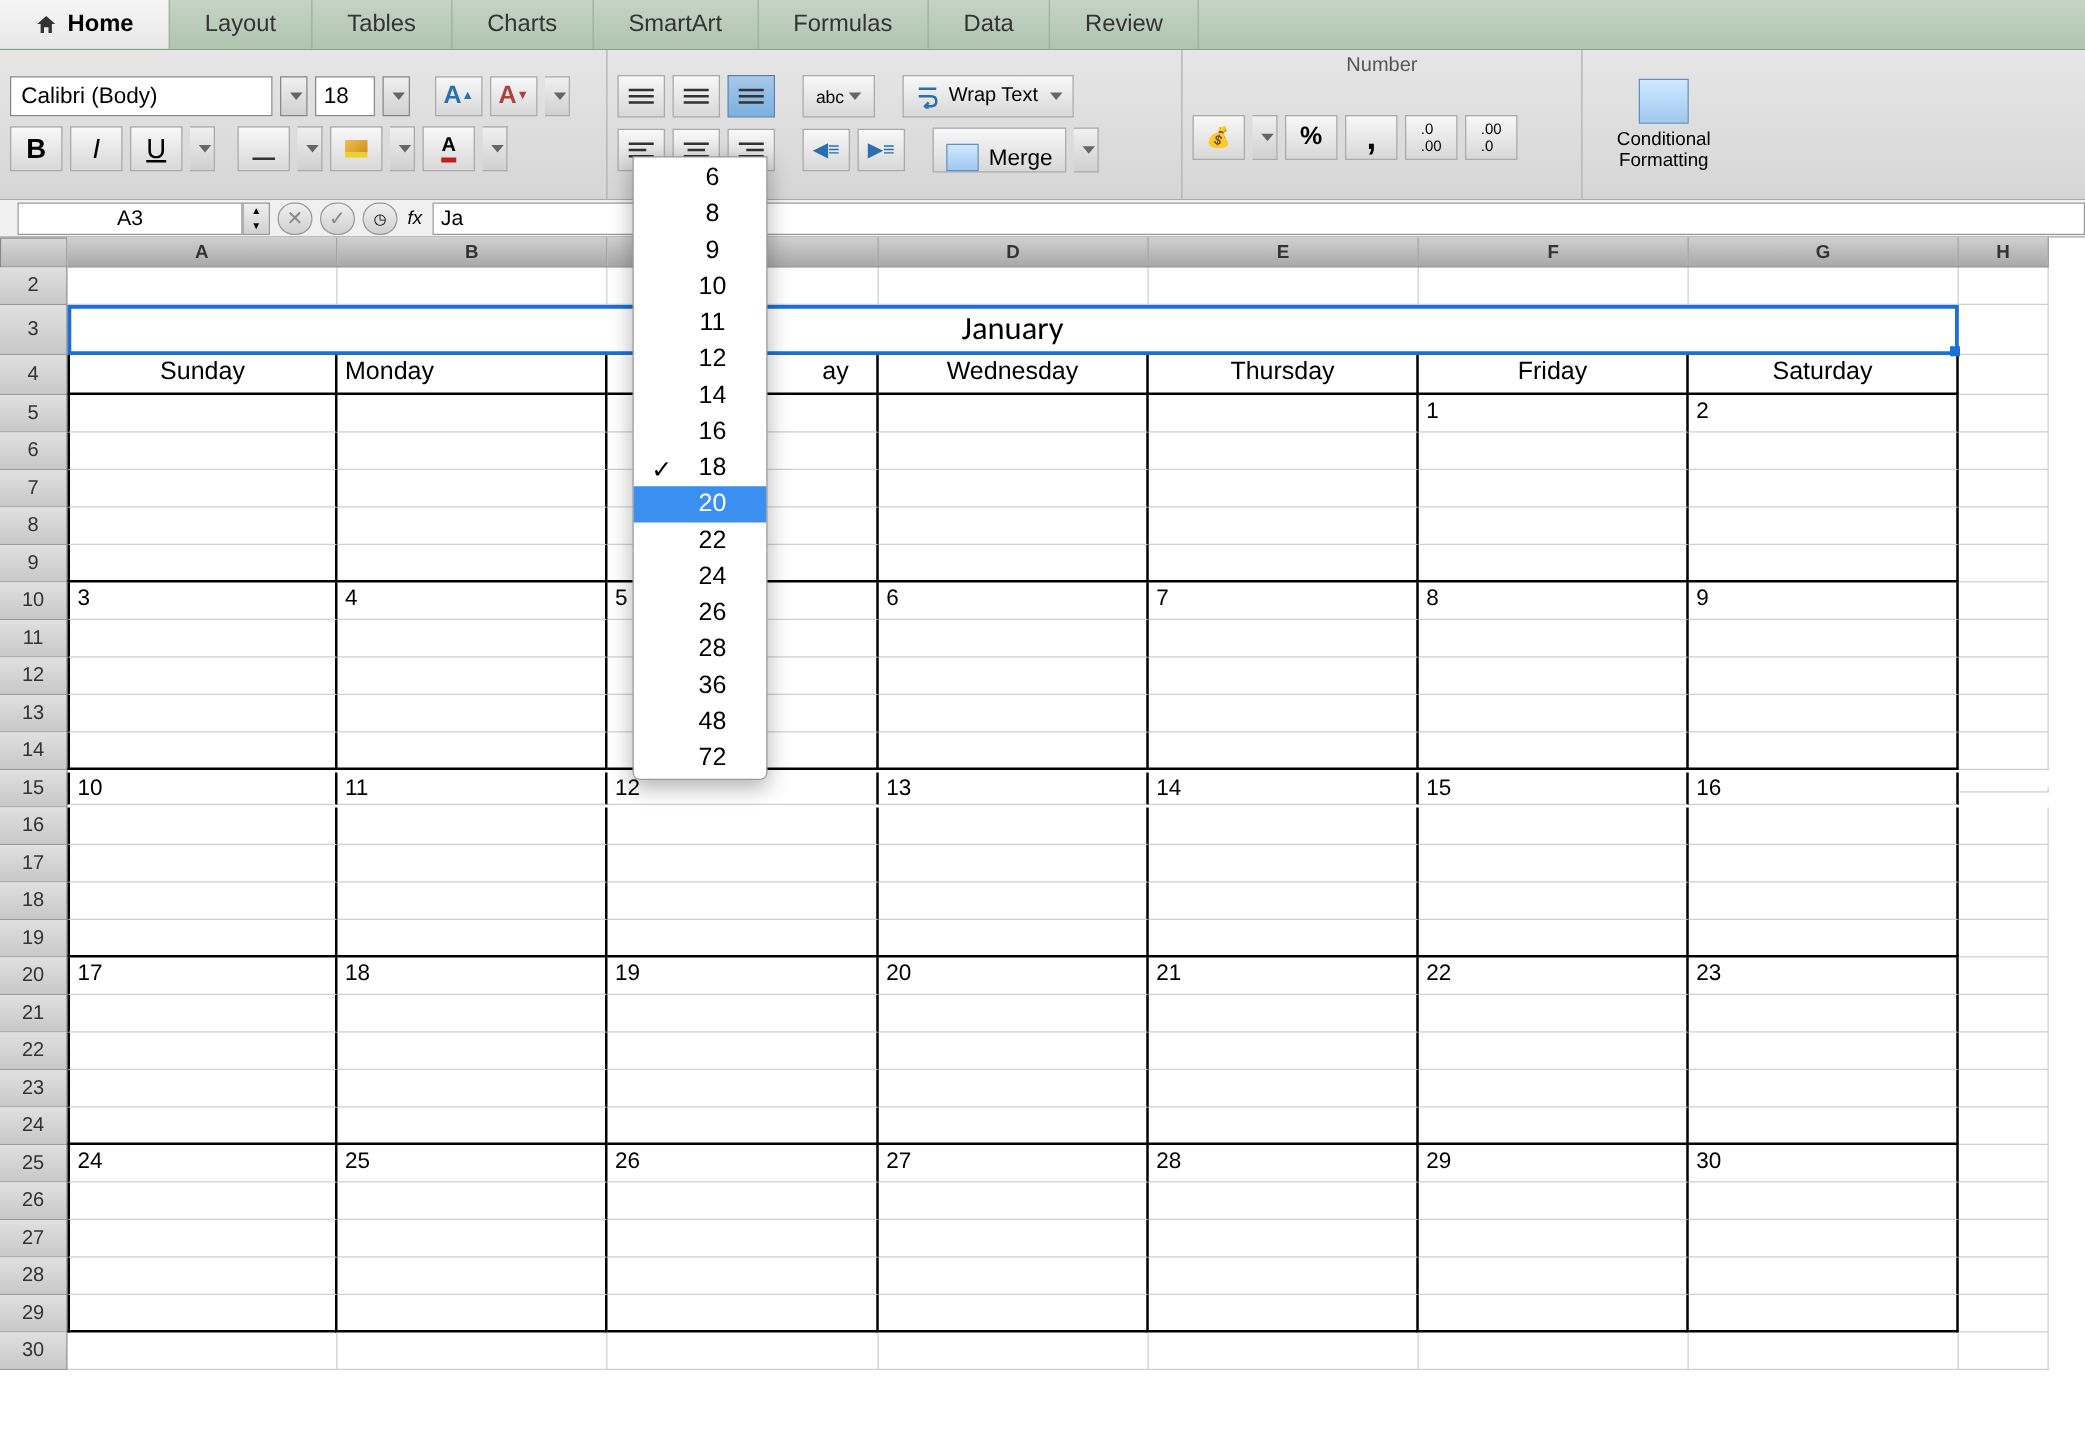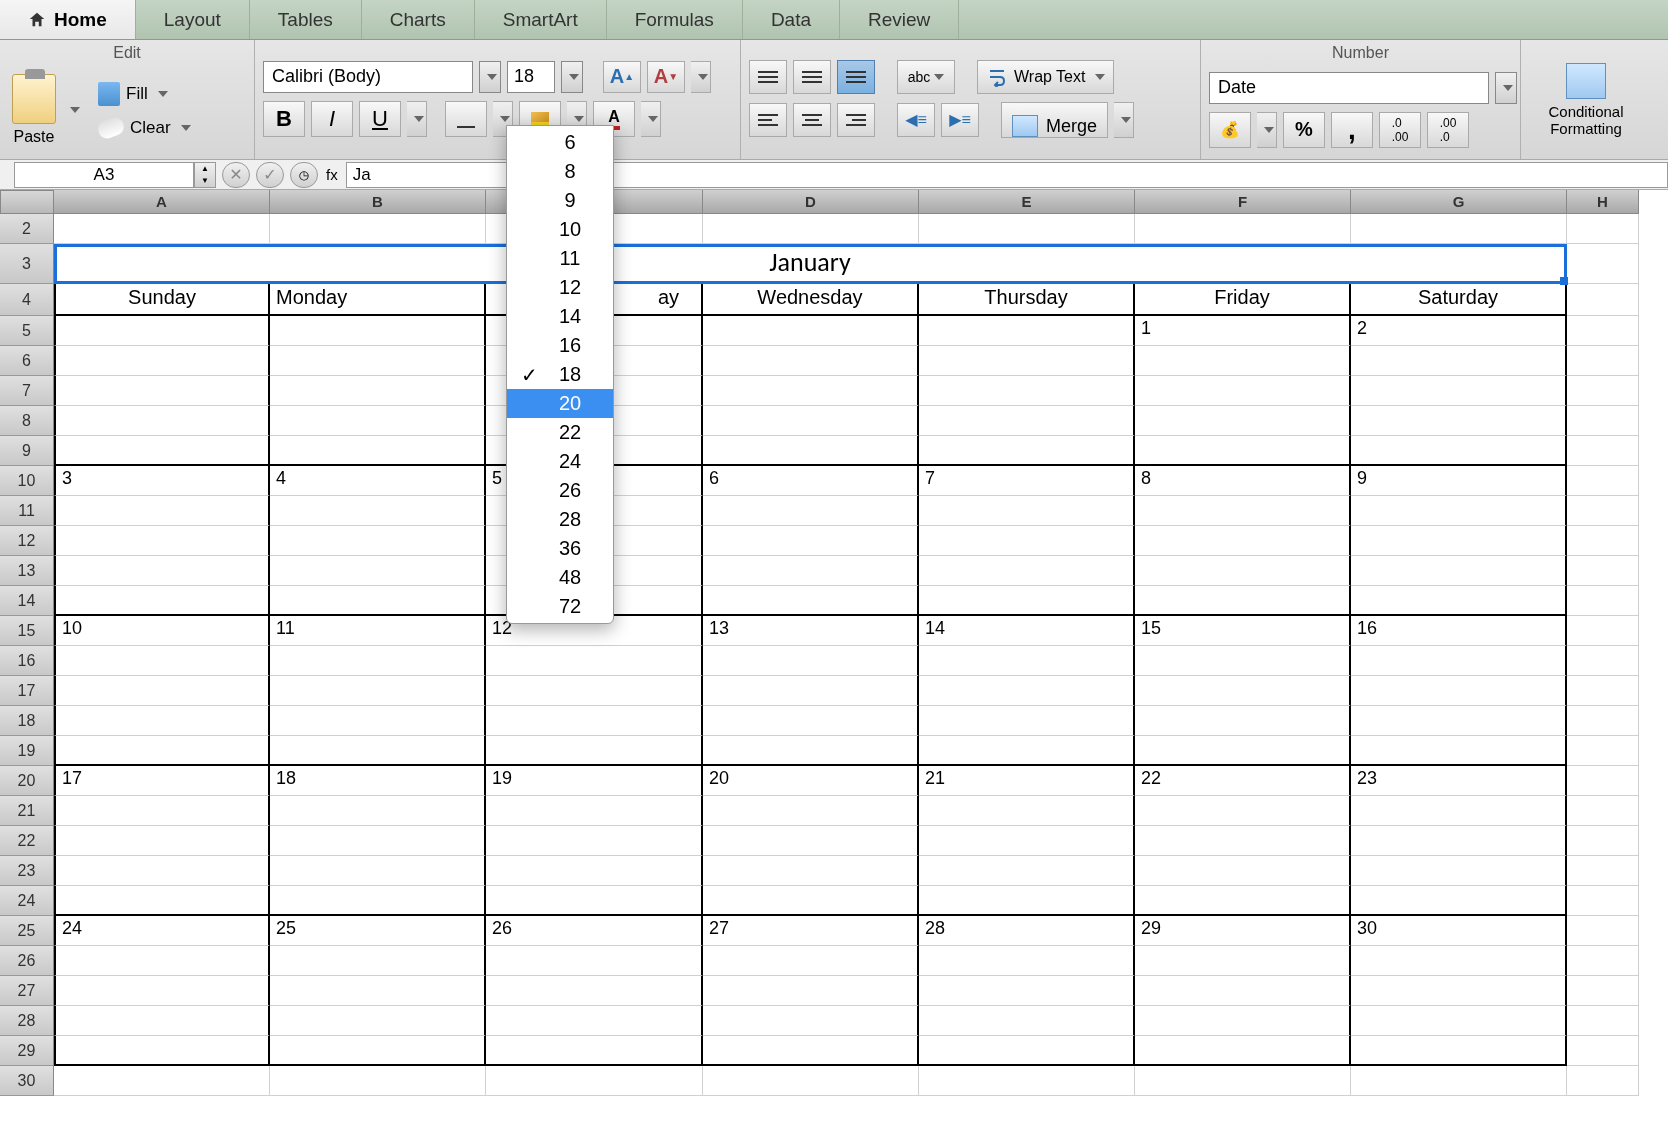--- a/index.html
+++ b/index.html
@@ -62,21 +62,21 @@
 
 .condf-group { width: 130px; display:flex; flex-direction:column; align-items:center; justify-content:center; padding: 4px; }
 .condf-icon { width: 40px; height: 36px; background: linear-gradient(#d0e8ff,#a0c8f0); border: 1px solid #6090c0; }
 
 
 .formula-bar { height: 30px; display: flex; align-items: center; border-bottom: 1px solid #aaa; background: #f0f0f0; }
 .name-box { width: 180px; height: 26px; background: #fff; border: 1px solid #999; margin-left: 14px; display: flex; align-items: center; justify-content: center; font-size: 17px; }
 .name-step { width: 22px; height: 26px; display:flex; flex-direction:column; border:1px solid #999; background:linear-gradient(#f0f0f0,#d0d0d0); }
 .name-step div { flex:1; display:flex; align-items:center; justify-content:center; font-size:8px; }
 .fb-btn { width: 28px; height: 26px; background: linear-gradient(#f0f0f0,#d0d0d0); border: 1px solid #999; margin-left: 6px; display:flex; align-items:center; justify-content:center; border-radius: 13px; cursor: pointer; }
-.fx-label { font-size: 15px; margin: 0 8px; }
+.fx-label { font-style: italic; font-size: 15px; margin: 0 8px; }
 .formula-input { flex:1; height: 26px; background: #fff; border: 1px solid #999; padding: 0 6px; font-size: 17px; }
 
 
 .grid-wrap { position: relative; }
 .col-headers { display: flex; height: 24px; }
 .corner { width: 54px; background: linear-gradient(#d8d8d8,#b8b8b8); border: 1px solid #888; }
 .col-h { background: linear-gradient(#d0d0d0,#a8a8a8); border-right: 1px solid #888; border-bottom: 1px solid #888; display:flex; align-items:center; justify-content:center; font-size: 15px; font-weight: bold; color:#333; }
 .row-h { width: 54px; background: linear-gradient(#e0e0e0,#c8c8c8); border-right: 1px solid #888; border-bottom: 1px solid #999; display:flex; align-items:center; justify-content:center; font-size: 16px; color:#333; }
 .grid-row { display: flex; height: 30px; }
 .cell { border-right: 1px solid #d0d0d0; border-bottom: 1px solid #d0d0d0; padding: 2px 6px; font-size: 18px; }
@@ -123,44 +123,20 @@
   <div class="ribbon-tab">
       <span>Data</span>
     </div>
   <div class="ribbon-tab">
       <span>Review</span>
     </div>
 </div>
 
 <div class="ribbon-body">
 
-  <div class="ribbon-group edit-group">
-    <div class="group-label">Edit</div>
-    <div class="group-content">
-      <div class="paste-btn">
-        <div class="paste-icon">
-            <div class="paste-clip"></div>
-          </div>
-        <span class="paste-label">Paste</span>
-      </div>
-      <div class="dd-arrow"></div>
-      <div class="edit-col2">
-        <div class="fill-btn">
-          <div class="fill-icon"></div>
-          <span>Fill</span>
-          <div class="dd-arrow"></div>
-        </div>
-        <div class="clear-btn">
-          <div class="clear-icon"></div>
-          <span>Clear</span>
-          <div class="dd-arrow"></div>
-        </div>
-      </div>
-    </div>
-  </div>
 
   <div class="ribbon-group font-group">
     <div class="group-content">
       <div class="font-rows">
         <div class="font-row">
           <div class="font-select">
             <span>Calibri (Body)</span>
           </div>
           <div class="size-dd-btn">
               <div class="dd-arrow"></div>
@@ -298,28 +274,20 @@
         </div>
       </div>
     </div>
   </div>
 
   <div class="ribbon-group number-group">
     <div class="group-label">Number</div>
     <div class="group-content">
       <div class="font-rows">
         <div class="font-row">
-          <div class="num-select">
-              <span>Date</span>
-            </div>
-          <div class="size-dd-btn">
-              <div class="dd-arrow"></div>
-            </div>
-        </div>
-        <div class="font-row">
           <div class="num-btn">
               <span style="font-size:16px">💰</span>
             </div>
           <div class="btn-split" style="height:36px">
               <div class="dd-arrow"></div>
             </div>
           <div class="num-btn">
               <b>%</b>
             </div>
           <div class="num-btn">
@@ -510,21 +478,21 @@
         <div class="row-h" style="height: 30px;">14</div>
         <div class="cell col-A" style="border-right: 2px solid rgb(0, 0, 0); border-left: 2px solid rgb(0, 0, 0); border-bottom: 2px solid rgb(0, 0, 0);"></div>
         <div class="cell col-B" style="border-right: 2px solid rgb(0, 0, 0); border-bottom: 2px solid rgb(0, 0, 0);"></div>
         <div class="cell col-C" style="border-right: 2px solid rgb(0, 0, 0); border-bottom: 2px solid rgb(0, 0, 0);"></div>
         <div class="cell col-D" style="border-right: 2px solid rgb(0, 0, 0); border-bottom: 2px solid rgb(0, 0, 0);"></div>
         <div class="cell col-E" style="border-right: 2px solid rgb(0, 0, 0); border-bottom: 2px solid rgb(0, 0, 0);"></div>
         <div class="cell col-F" style="border-right: 2px solid rgb(0, 0, 0); border-bottom: 2px solid rgb(0, 0, 0);"></div>
         <div class="cell col-G" style="border-right: 2px solid rgb(0, 0, 0); border-bottom: 2px solid rgb(0, 0, 0);"></div>
         <div class="cell col-H"></div>
       </div>
-      <div class="grid-row" style="height: 30px;">
+      <div class="grid-row" style="height: 30px; align-items: center;">
         <div class="row-h" style="height: 30px;">15</div>
         <div class="cell col-A" style="border-right: 2px solid rgb(0, 0, 0); border-left: 2px solid rgb(0, 0, 0);">10</div>
         <div class="cell col-B" style="border-right: 2px solid rgb(0, 0, 0);">11</div>
         <div class="cell col-C" style="border-right: 2px solid rgb(0, 0, 0);">12</div>
         <div class="cell col-D" style="border-right: 2px solid rgb(0, 0, 0);">13</div>
         <div class="cell col-E" style="border-right: 2px solid rgb(0, 0, 0);">14</div>
         <div class="cell col-F" style="border-right: 2px solid rgb(0, 0, 0);">15</div>
         <div class="cell col-G" style="border-right: 2px solid rgb(0, 0, 0);">16</div>
         <div class="cell col-H"></div>
       </div>

